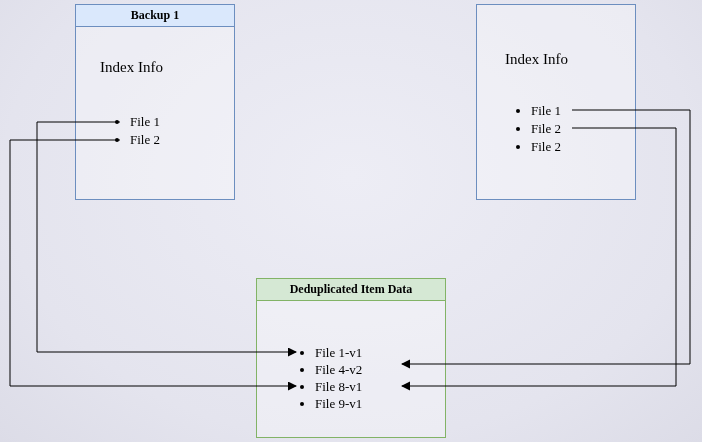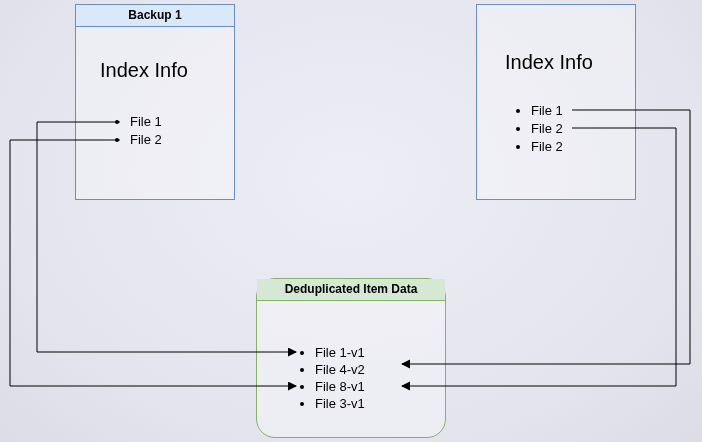--- a/index.html
+++ b/index.html
@@ -4,30 +4,30 @@
 <style>
   html,body{margin:0;padding:0;background:#dfdfe8;}
   .canvas{
     position:relative;
     width:702px;height:442px;
     background:radial-gradient(ellipse at 50% 40%, #ededf5 0%, #e4e4ee 70%, #dcdce7 100%);
     overflow:hidden;
     font-family:"Liberation Sans","DejaVu Sans",sans-serif;
     color:#000;
   }
-  .box{position:absolute;box-sizing:border-box;}
+  .box{position:absolute;box-sizing:border-box;font-family:Liberation Serif, serif;}
   .box.blue{border:1px solid #6c8ebf;background:rgba(255,255,255,0.30);}
   .box.green{border:1px solid #82b366;background:rgba(255,255,255,0.30);}
   .box-header{
     position:absolute;top:0;left:0;right:0;height:21px;line-height:21px;
     text-align:center;font-weight:bold;font-size:12px;
   }
   .blue .box-header{background:#dae8fc;border-bottom:1px solid #6c8ebf;}
   .green .box-header{background:#d5e8d4;border-bottom:1px solid #82b366;}
-  .subtitle{position:absolute;font-size:20px;white-space:nowrap;}
+  .subtitle{position:absolute;font-size:15px;white-space:nowrap;}
   ul.files{
     position:absolute;margin:0;padding:0 0 0 16px;
     list-style:disc outside;font-size:13px;white-space:nowrap;
   }
   .blue ul.files li{line-height:18px;}
   .green ul.files li{line-height:17px;text-align:center;}
   svg.connectors{
     position:absolute;left:0;top:0;width:702px;height:442px;
     pointer-events:none;
   }
@@ -49,27 +49,27 @@
 
   <div class="box blue" style="left:476px;top:4px;width:160px;height:196px;">
     <div class="subtitle" style="left:28px;top:46px;">Index Info</div>
     <ul class="files" style="left:38px;top:97px;">
       <li>File 1</li>
       <li>File 2</li>
       <li>File 2</li>
     </ul>
   </div>
 
-  <div class="box green" style="left:256px;top:278px;width:190px;height:160px;border-radius:19px;">
+  <div class="box green" style="left:256px;top:278px;width:190px;height:160px;">
     <div class="box-header">Deduplicated Item Data</div>
     <ul class="files" style="left:42px;top:65px;">
       <li>File 1-v1</li>
       <li>File 4-v2</li>
       <li>File 8-v1</li>
-      <li>File 3-v1</li>
+      <li>File 9-v1</li>
     </ul>
   </div>
 
   <svg class="connectors" viewBox="0 0 702 442" xmlns="http://www.w3.org/2000/svg">
     <defs>
       <marker id="arrow" markerUnits="userSpaceOnUse" markerWidth="10" markerHeight="10" refX="8" refY="4.5" orient="auto">
         <path d="M0,0 L9,4.5 L0,9 Z" fill="#000"></path>
       </marker>
     </defs>
     <polyline points="120,122 37,122 37,352 296,352" marker-end="url(#arrow)"></polyline>

